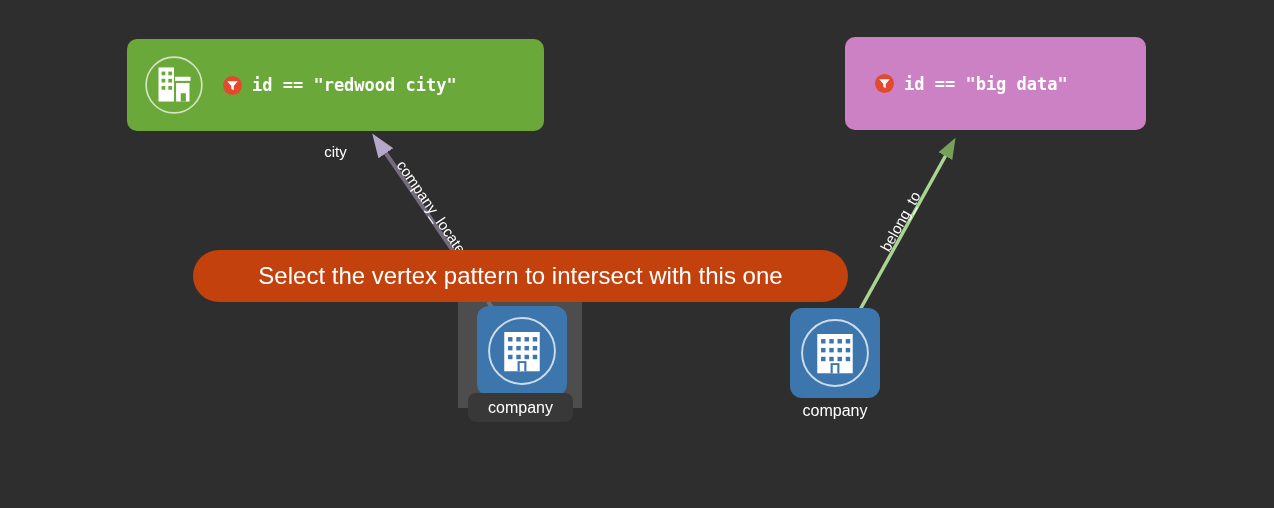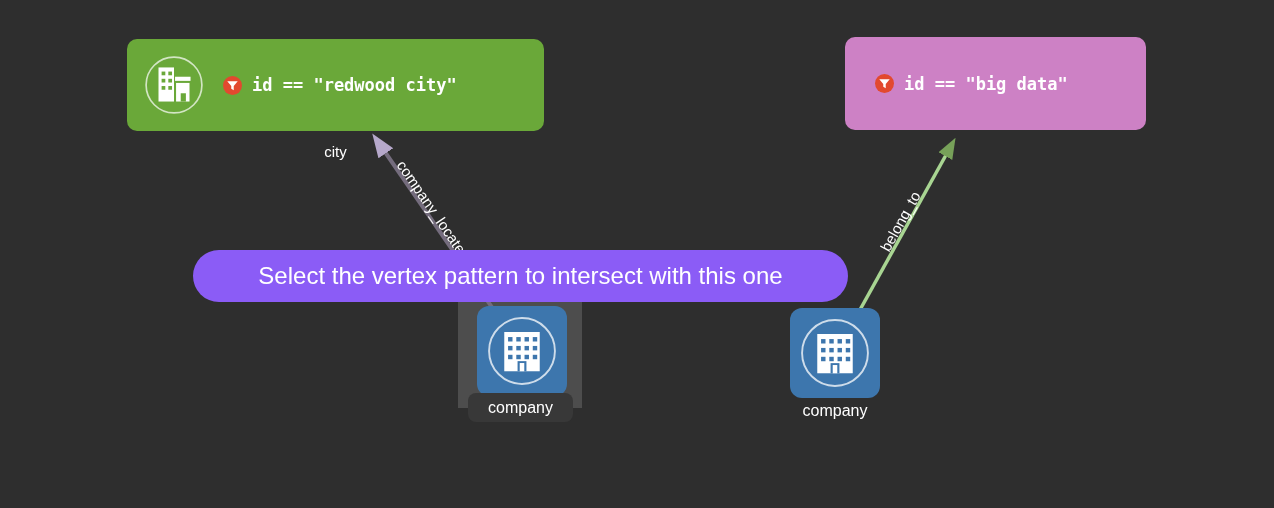--- a/index.html
+++ b/index.html
@@ -38,21 +38,21 @@
   .vnode svg{position:absolute;left:7px;top:7px;width:76px;height:76px;}
 
   .node-label-chip{position:absolute;left:468px;top:393px;width:105px;height:29px;
                    background:#383838;border-radius:8px;z-index:3;
                    display:flex;align-items:center;justify-content:center;font-size:16px;}
   .node-label-plain{position:absolute;left:790px;top:402px;width:90px;text-align:center;
                     font-size:16px;z-index:3;}
 
   
   .tooltip{position:absolute;left:193px;top:250px;width:655px;height:52px;border-radius:26px;
-           background:#8b5cf6;z-index:4;display:flex;align-items:center;justify-content:center;
+           background:#c2410c;z-index:4;display:flex;align-items:center;justify-content:center;
            font-size:24px;color:#fff;white-space:nowrap;}
 </style>
 </head>
 <body>
 
 <div class="canvas">
 
   <div class="sel-highlight"></div>
 
   <svg class="edges-svg" width="1274" height="508">

